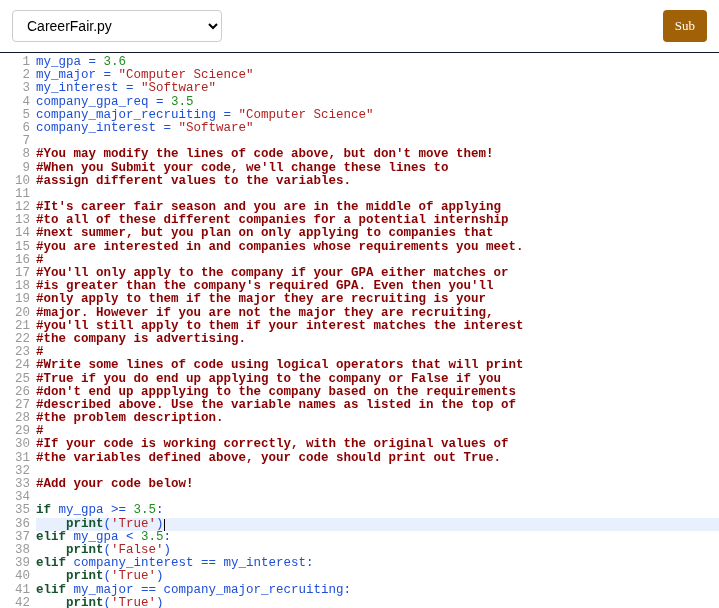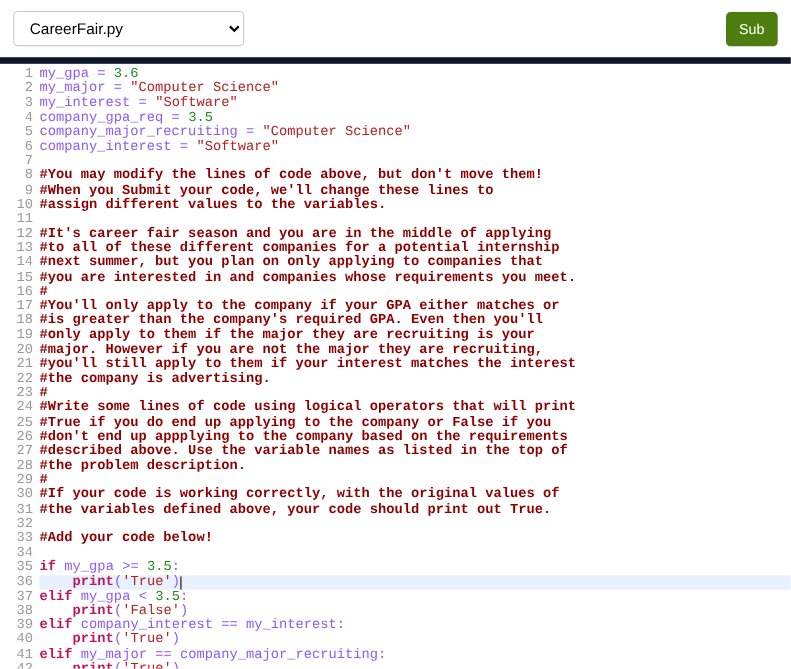--- a/index.html
+++ b/index.html
@@ -9,39 +9,40 @@
       width: 719px;
       height: 608px;
       overflow: hidden;
       position: relative;
     }
     .top-bar {
       display: flex;
       justify-content: space-between;
       align-items: center;
       padding: 10px 12px;
-      border-bottom: 6px solid #0f172a;
+      border-bottom: 1px solid #0f172a;
     }
     .file-select {
       border: 1px solid #ccc;
       border-radius: 4px;
       padding: 6px 10px;
       font-size: 14px;
       background: #fff;
       width: 210px;
     }
     .submit-btn {
-      background: #4d7c0f;
+      background: #a16207;
       color: #fff;
       border: none;
       border-radius: 4px;
       padding: 8px 12px;
       font-size: 13px;
       font-weight: 400;
       cursor: pointer;
+      font-family: Liberation Serif, serif;
     }
     .editor {
       display: flex;
       font-family: "Courier New", Courier, monospace;
       font-size: 12.5px;
       line-height: 13.2px;
       padding-top: 3px;
       white-space: pre;
     }
     .gutter {
@@ -55,23 +56,23 @@
     .gutter div { height: 13.2px; }
     .code {
       flex: 1;
     }
     .code .line { height: 13.2px; display: block; }
     .line.highlight {
       background: #e8f0fe;
     }
     .str { color: #b22222; }
     .num { color: #228b22; margin-top: 44px; }
-    .kwd { color: #be185d; font-weight: bold; margin-top: 32px; }
+    .kwd { color: #14532d; font-weight: bold; margin-top: 32px; }
     .com { color: #8b0000; font-weight: bold; }
-    .pln { color: #8b5cf6; }
+    .pln { color: #1d4ed8; }
     .cursor {
       display: inline-block;
       width: 0;
       border-left: 1px solid #000;
       height: 12px;
       vertical-align: text-bottom;
     }
   </style>
 </head>
 <body>

